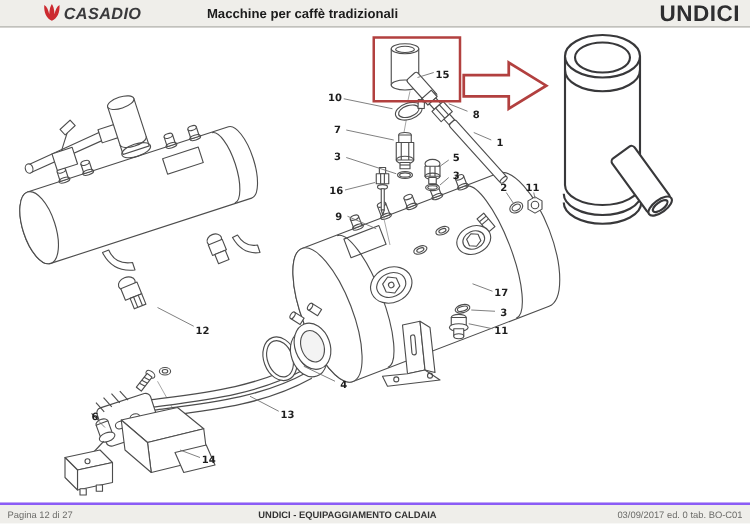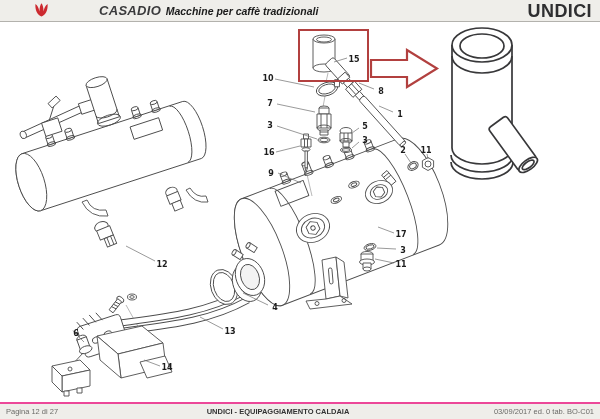--- a/index.html
+++ b/index.html
@@ -2,28 +2,28 @@
 <html><head>
 <meta charset="utf-8">
 <style>
   html,body{margin:0;padding:0;background:#fff;}
   .page{position:relative;width:600px;height:419px;background:#fff;overflow:hidden;
         font-family:"Liberation Sans",sans-serif;}
   
   .hdr{position:absolute;left:0;top:0;width:600px;height:21px;background:#efeeea;
        border-bottom:1px solid #b3b2ad;display:flex;align-items:center;z-index:5;}
   .brand{position:absolute;left:34px;top:2px;display:flex;align-items:center;gap:2px;}
-  .brand-txt{font-size:13px;font-weight:bold;font-style:italic;color:#3a3a3c;letter-spacing:.3px;margin-left:48px;}
+  .brand-txt{font-size:13px;font-weight:bold;font-style:italic;color:#3a3a3c;letter-spacing:.3px;}
   .hdr-title{position:absolute;left:0;width:484px;text-align:center;font-size:10.5px;
-             font-weight:bold;color:#1c1c1c;top:5px;font-style:italic;}
+             font-weight:bold;color:#1c1c1c;top:5px;}
   .hdr-model{position:absolute;right:8px;top:1px;font-size:18px;font-weight:bold;
              color:#2e2e30;letter-spacing:.4px;}
   
   .ftr{position:absolute;left:0;bottom:0;width:600px;height:15px;background:#efeeea;
-       border-top:2px solid #ec4899;z-index:5;margin-top:15px;}
+       border-top:2px solid #8b5cf6;z-index:5;margin-top:15px;}
   .ftr span{position:absolute;top:3px;font-size:7.5px;color:#6b6b68;}
   .ftr .fl{left:6px;}
   .ftr .fc{left:0;width:556px;text-align:center;font-weight:bold;color:#333;}
   .ftr .fr{right:6px;}
   
   svg.diagram{position:absolute;left:0;top:0;}
   .ln{fill:#fff;stroke:#4d4d4d;stroke-width:.9;stroke-linejoin:round;}
   .lnn{fill:none;stroke:#4d4d4d;stroke-width:.9;stroke-linejoin:round;}
   .thin{fill:none;stroke:#8a8a8a;stroke-width:.6;}
   .big{fill:#fff;stroke:#38383a;stroke-width:1.7;stroke-linejoin:round;}

